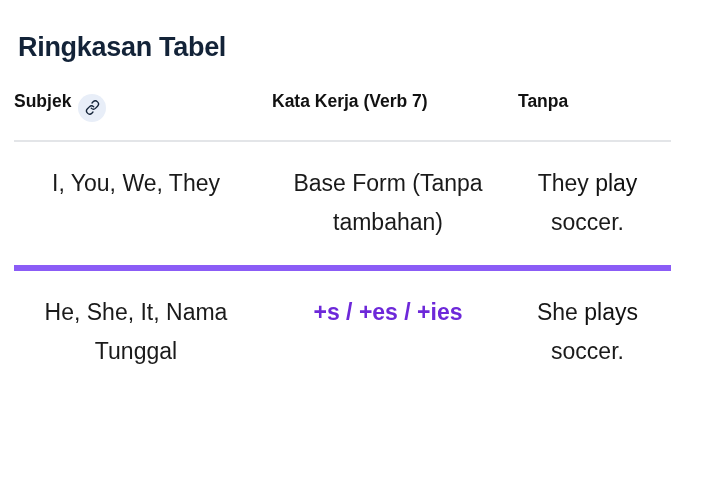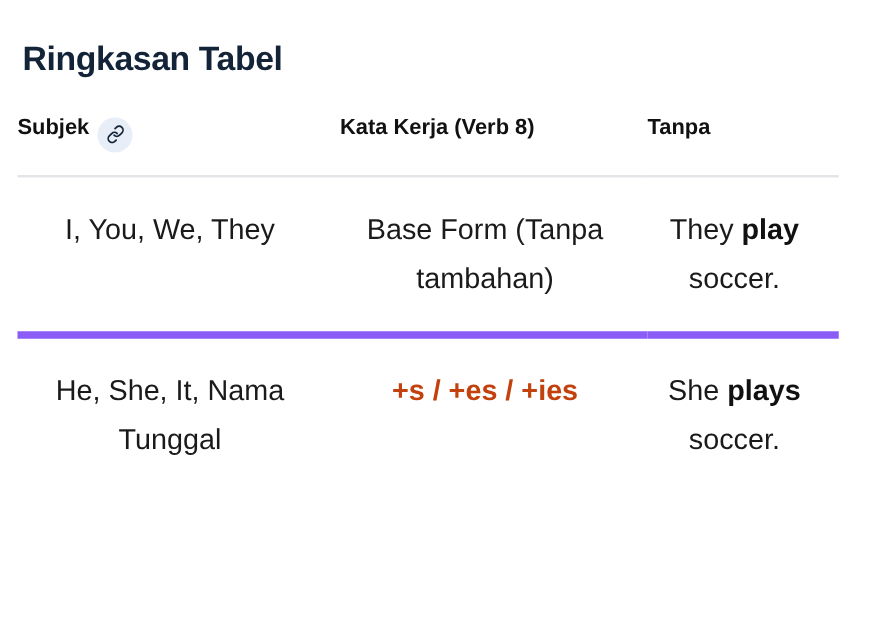--- a/index.html
+++ b/index.html
@@ -89,27 +89,27 @@
     background: #e8eef8;
     vertical-align: -8px;
     margin-left: 7px;
   }
 
   .anchor-badge svg {
     display: block;
   }
 
   .cell-strong {
-    font-weight: 700;
+    font-weight: 400;
     color: #111111;
   }
 
   .cell-bold-all {
     font-weight: 700;
-    color: #c2410c;
+    color: #6d28d9;
   }
 </style>
 </head>
 <body>
 
 <div class="page">
 
   <h1 class="page-title">Ringkasan Tabel</h1>
 
   <table class="summary-table">
@@ -119,21 +119,21 @@
       <col class="c3">
     </colgroup>
     <thead>
       <tr>
         <th><span class="th-inner">Subjek</span><span class="anchor-badge">
               <svg width="15" height="15" viewBox="0 0 24 24" fill="none" stroke="#132338" stroke-width="2.2" stroke-linecap="round" stroke-linejoin="round">
                 <path d="M10 13a5 5 0 0 0 7.07 0l3-3a5 5 0 0 0-7.07-7.07l-1.72 1.71"></path>
                 <path d="M14 11a5 5 0 0 0-7.07 0l-3 3a5 5 0 0 0 7.07 7.07l1.71-1.71"></path>
               </svg>
             </span></th>
-        <th><span>Kata Kerja (Verb 8)</span></th>
+        <th><span>Kata Kerja (Verb 7)</span></th>
         <th><span>Tanpa</span></th>
       </tr>
     </thead>
     <tbody>
       <tr>
         <td><span>I, You, We, They</span></td>
         <td><span>Base Form (Tanpa tambahan)</span></td>
         <td><span>They </span><span class="cell-strong">play</span><span> soccer.</span></td>
       </tr>
       <tr>

